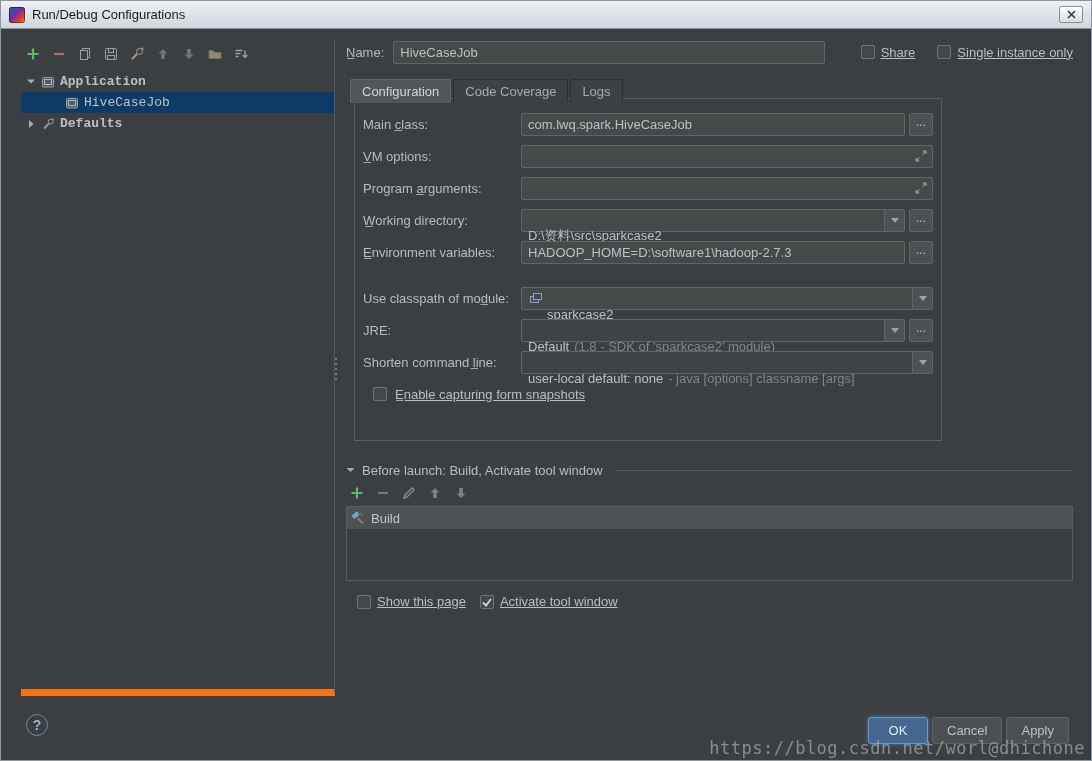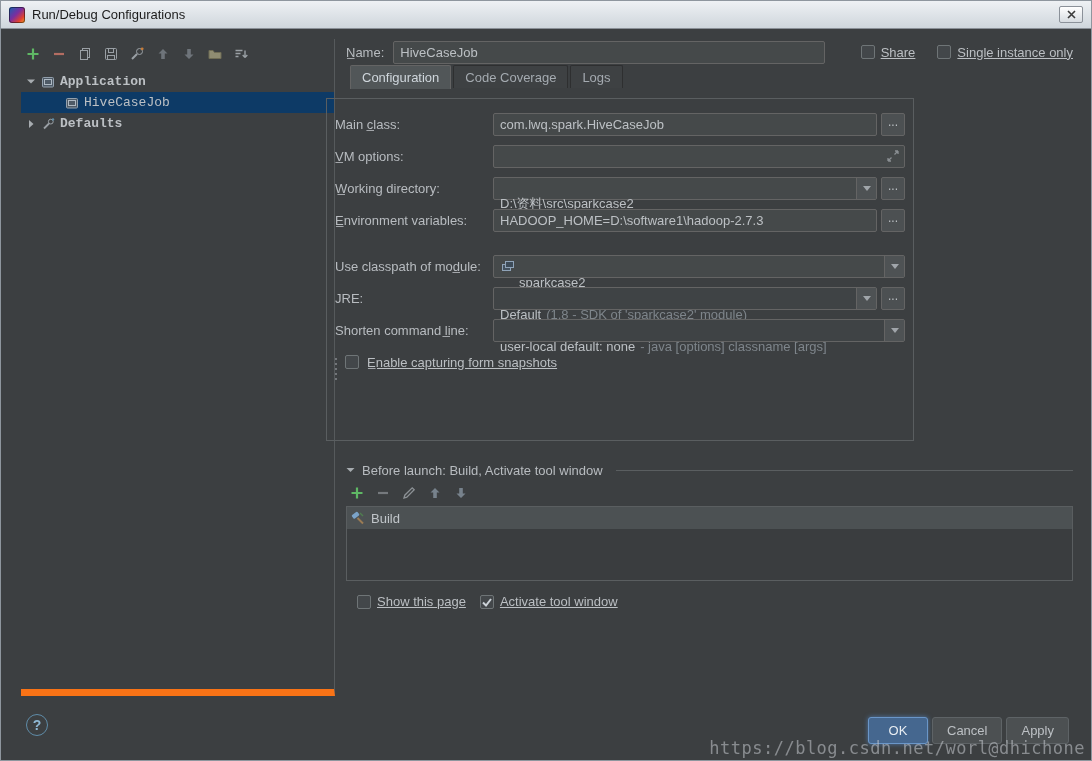--- a/index.html
+++ b/index.html
@@ -39,25 +39,25 @@
   .lbl { font-size:13px; color:#b8bcc0; white-space:nowrap; }
   .name-input { margin-left:9px; width:434px; }
   input.field, .field {
     height:23px; background:#45494a; border:1px solid #646464; border-radius:2px;
     color:#bcc0c4; font:13px "Liberation Sans", sans-serif; padding:0 6px; outline:none;
   }
   .cb { width:14px; height:14px; flex:none; background:#43474a; border:1px solid #6f7577; border-radius:2px;
     display:flex; align-items:center; justify-content:center; cursor:pointer; }
   .cb-lbl { font-size:13px; margin-left:6px; white-space:nowrap;text-decoration:underline; }
   
-  .tabs { position:absolute; left:349px; top:64px; display:flex; gap:2px; z-index:2; }
+  .tabs { position:absolute; left:349px; top:78px; display:flex; gap:2px; z-index:2; }
   .tab { height:23px; padding:0 11px; display:flex; align-items:center; font-size:13px; color:#a4aab0;
     background:#3e4143; border:1px solid #2e2f30; border-bottom:none; border-radius:2px 2px 0 0; cursor:pointer; }
   .tab.selected { height:24px; margin-bottom:-1px; background:#515658; color:#cfd6dc; border-color:#646464; }
-  .pane { position:absolute; left:325px; top:97px; width:588px; height:343px;
+  .pane { position:absolute; left:353px; top:97px; width:588px; height:343px;
     border:1px solid #5a5e60; padding:9px 8px 12px 8px; }
   .frow { display:flex; align-items:center; height:32px; }
   .flabel { width:158px; flex:none; font-size:13px; color:#b8bcc0; }
   .fctl { flex:1; display:flex; align-items:center; gap:4px; position:relative; min-width:0; }
   .fctl input.field { flex:1; min-width:0; }
   .expand-ic { position:absolute; right:5px; top:4px; }
   .dots-btn { flex:none; width:24px; height:23px; background:#4c5052; border:1px solid #646464; border-radius:2px;
     color:#bcc0c4; font-size:12px; display:flex; align-items:center; justify-content:center; cursor:pointer; padding-bottom:4px; }
   .combo { flex:1; position:relative; height:23px; display:flex; align-items:center; gap:5px;
     background:#45494a; border:1px solid #646464; border-radius:2px; padding:0 26px 0 6px;
@@ -229,20 +229,30 @@
     <span class="flabel">V̲M options:</span>
     <div class="fctl">
       <input class="field" value="" style="">
       <span class="expand-ic"><svg width="14" height="14" fill="none" stroke="#8a8f93" stroke-width="1.3">
             <path d="M8.5 5.5L12 2m0 0v3m0-3H9"></path>
             <path d="M5.5 8.5L2 12m0 0v-3m0 3h3"></path>
           </svg></span>
     </div>
   </div>
 
+  <div class="frow">
+    <span class="flabel">Program a̲rguments:</span>
+    <div class="fctl">
+      <input class="field" value="" style="">
+      <span class="expand-ic"><svg width="14" height="14" fill="none" stroke="#8a8f93" stroke-width="1.3">
+            <path d="M8.5 5.5L12 2m0 0v3m0-3H9"></path>
+            <path d="M5.5 8.5L2 12m0 0v-3m0 3h3"></path>
+          </svg></span>
+    </div>
+  </div>
 
   <div class="frow">
     <span class="flabel">W̲orking directory:</span>
     <div class="fctl">
       <div class="combo">
         <span class="val">D:\资料\src\sparkcase2</span>
         <span class="arrow-btn">
             <i class="tri-down"></i>
           </span>
       </div>

